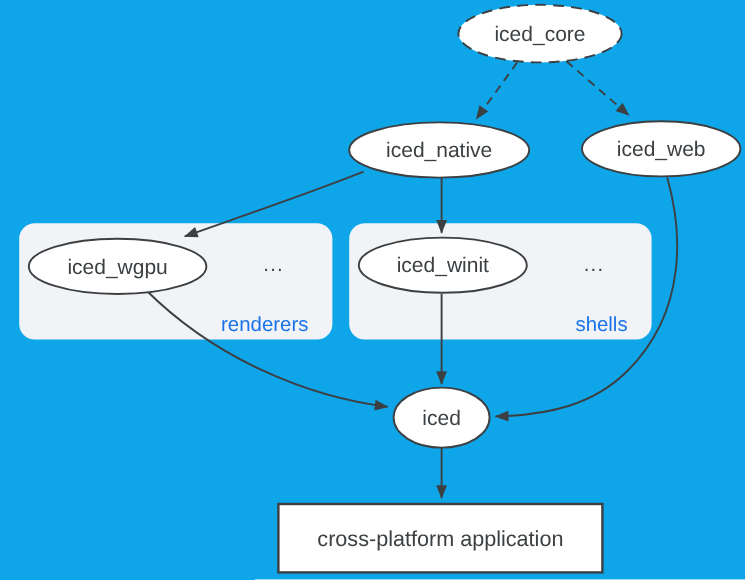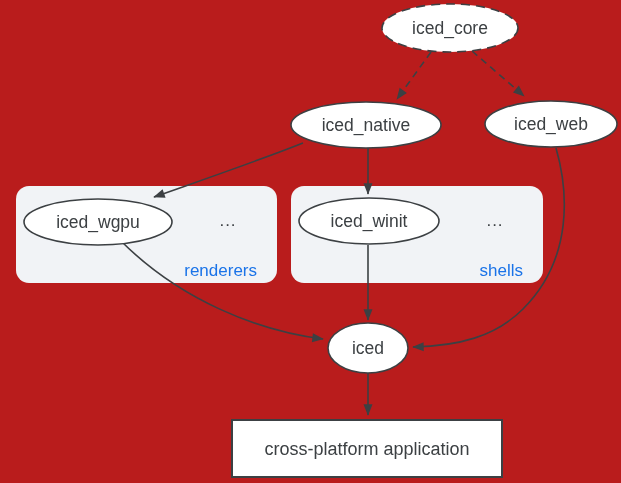--- a/index.html
+++ b/index.html
@@ -4,21 +4,21 @@
 <style>
   html, body {
     margin: 0;
     padding: 0;
     background: #ffffff;
   }
   .canvas {
     position: relative;
     width: 621px;
     height: 483px;
-    background: #b91c1c;
+    background: #0ea5e9;
     font-family: "Liberation Sans", sans-serif;
     overflow: hidden;
   }
   svg { display: block; }
   text {
     fill: #3c4043;
     font-family: "Liberation Sans", sans-serif;
     font-size: 17.5px;
   }
   .group-box {

